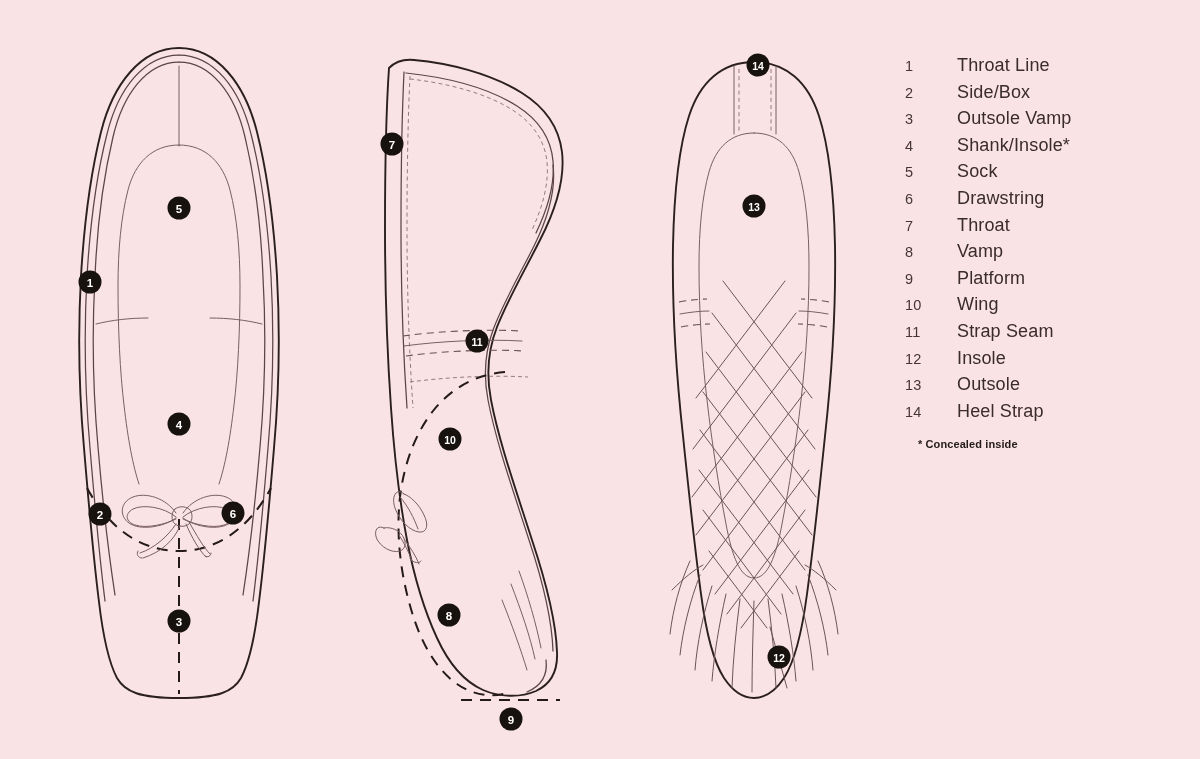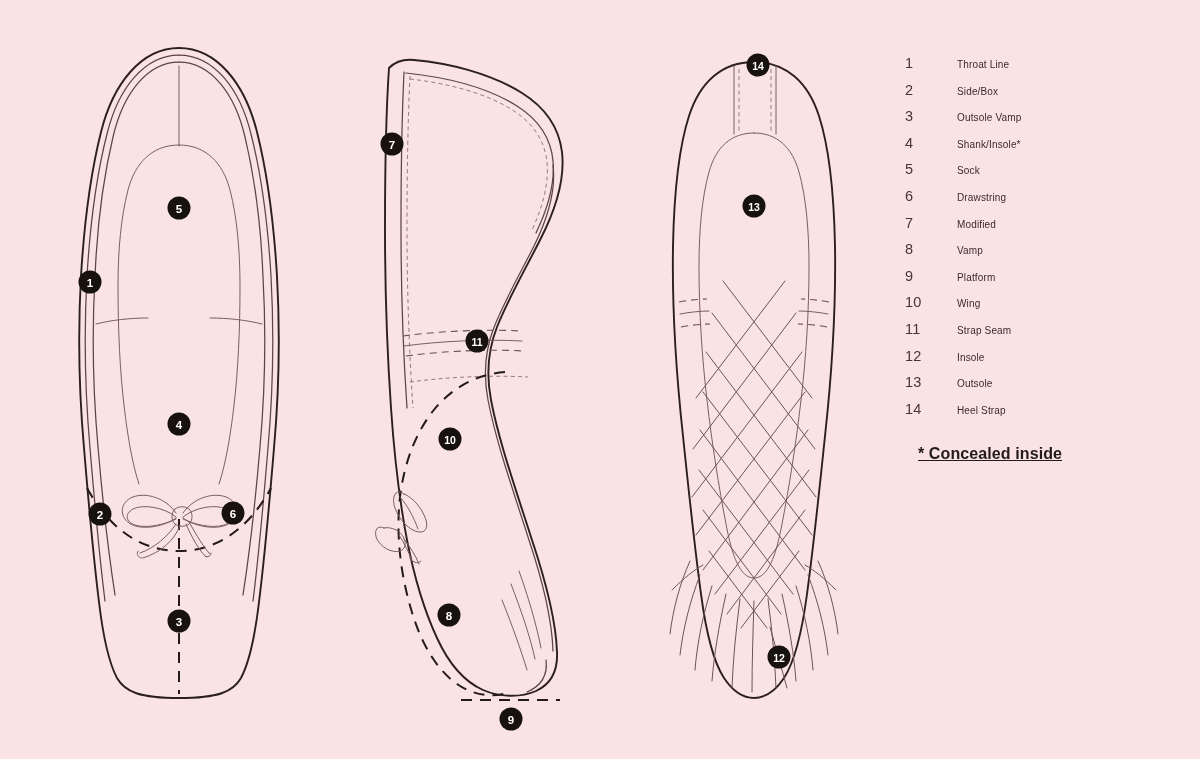--- a/index.html
+++ b/index.html
@@ -105,34 +105,33 @@
     height: 26.6px;
   }
   .legend-num {
     width: 52px;
     flex: none;
     font-size: 14.5px;
     color: #463537;
     letter-spacing: 0.2px;
   }
   .legend-label {
-    font-size: 10px;
+    font-size: 18px;
     color: #3a2b2d;
     letter-spacing: 0.15px;
     white-space: nowrap;
   }
   #legend-footnote {
-    margin-top: 16px;
+    margin-top: 10px;
     margin-left: 13px;
-    font-size: 16px;
+    font-size: 11px;
     font-weight: bold;
     color: #231a1a;
     line-height: 1.38;
     letter-spacing: 0.1px;
-    text-decoration: underline;
   }
 </style>
 </head>
 <body>
 
 <div id="diagram-root">
 
   <svg class="figure-svg" viewBox="0 0 1200 759" xmlns="http://www.w3.org/2000/svg">
 
     <g>
@@ -471,21 +470,21 @@
     <div class="legend-row">
       <span class="legend-num">5</span>
       <span class="legend-label">Sock</span>
     </div>
     <div class="legend-row">
       <span class="legend-num">6</span>
       <span class="legend-label">Drawstring</span>
     </div>
     <div class="legend-row">
       <span class="legend-num">7</span>
-      <span class="legend-label">Modified</span>
+      <span class="legend-label">Throat</span>
     </div>
     <div class="legend-row">
       <span class="legend-num">8</span>
       <span class="legend-label">Vamp</span>
     </div>
     <div class="legend-row">
       <span class="legend-num">9</span>
       <span class="legend-label">Platform</span>
     </div>
     <div class="legend-row">

